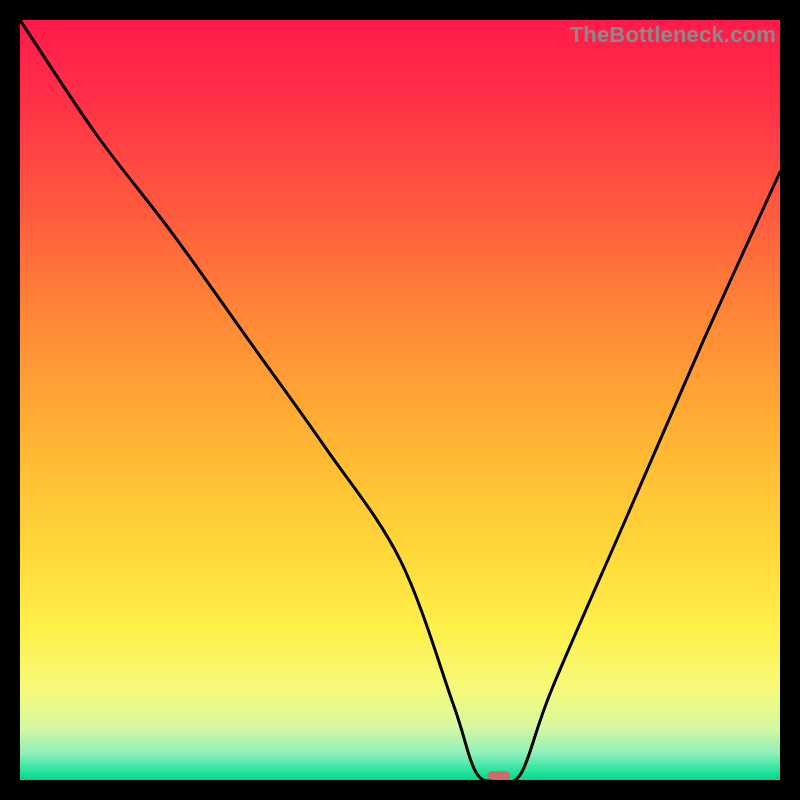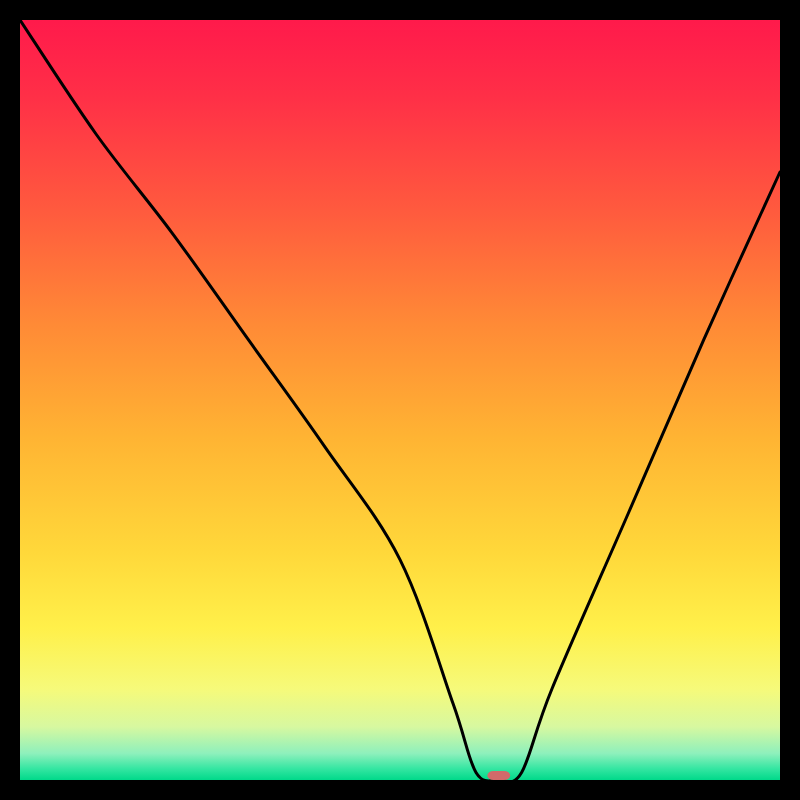--- a/index.html
+++ b/index.html
@@ -58,14 +58,15 @@
             <stop offset="93%" stop-color="#d7f8a0"></stop>
             <stop offset="96.5%" stop-color="#8ef0bc"></stop>
             <stop offset="98.5%" stop-color="#35e6a2"></stop>
             <stop offset="100%" stop-color="#00d98a"></stop>
           </linearGradient>
       </defs>
       <rect id="bg-rect" x="0" y="0" width="760" height="760" fill="url(#bg-grad)"></rect>
       <path id="curve-path" fill="none" stroke="#000" stroke-width="3" stroke-linejoin="round" stroke-linecap="round" d="M 0.00 0.00 C 12.67 19.00, 50.67 78.53, 76.00 114.00 C 101.33 149.47, 126.67 178.60, 152.00 212.80 C 177.33 247.00, 202.67 283.73, 228.00 319.20 C 253.33 354.67, 278.67 388.87, 304.00 425.60 C 329.33 462.33, 358.47 496.53, 380.00 539.60 C 401.53 582.67, 420.53 648.53, 433.20 684.00 C 445.87 719.47, 448.40 739.73, 456.00 752.40 C 463.60 765.07, 471.20 760.00, 478.80 760.00 C 486.40 760.00, 492.73 767.60, 501.60 752.40 C 510.47 737.20, 514.27 711.87, 532.00 668.80 C 549.73 625.73, 582.67 552.27, 608.00 494.00 C 633.33 435.73, 658.67 376.20, 684.00 319.20 C 709.33 262.20, 747.33 179.87, 760.00 152.00"></path>
       <rect id="marker-rect" rx="6" ry="6" x="467.40" y="750.88" width="22.80" height="9.12" fill="#d16a6a"></rect>
     </svg>
+    <div class="watermark">TheBottleneck.com</div>
   </div>
 </div>
 
 </body></html>

